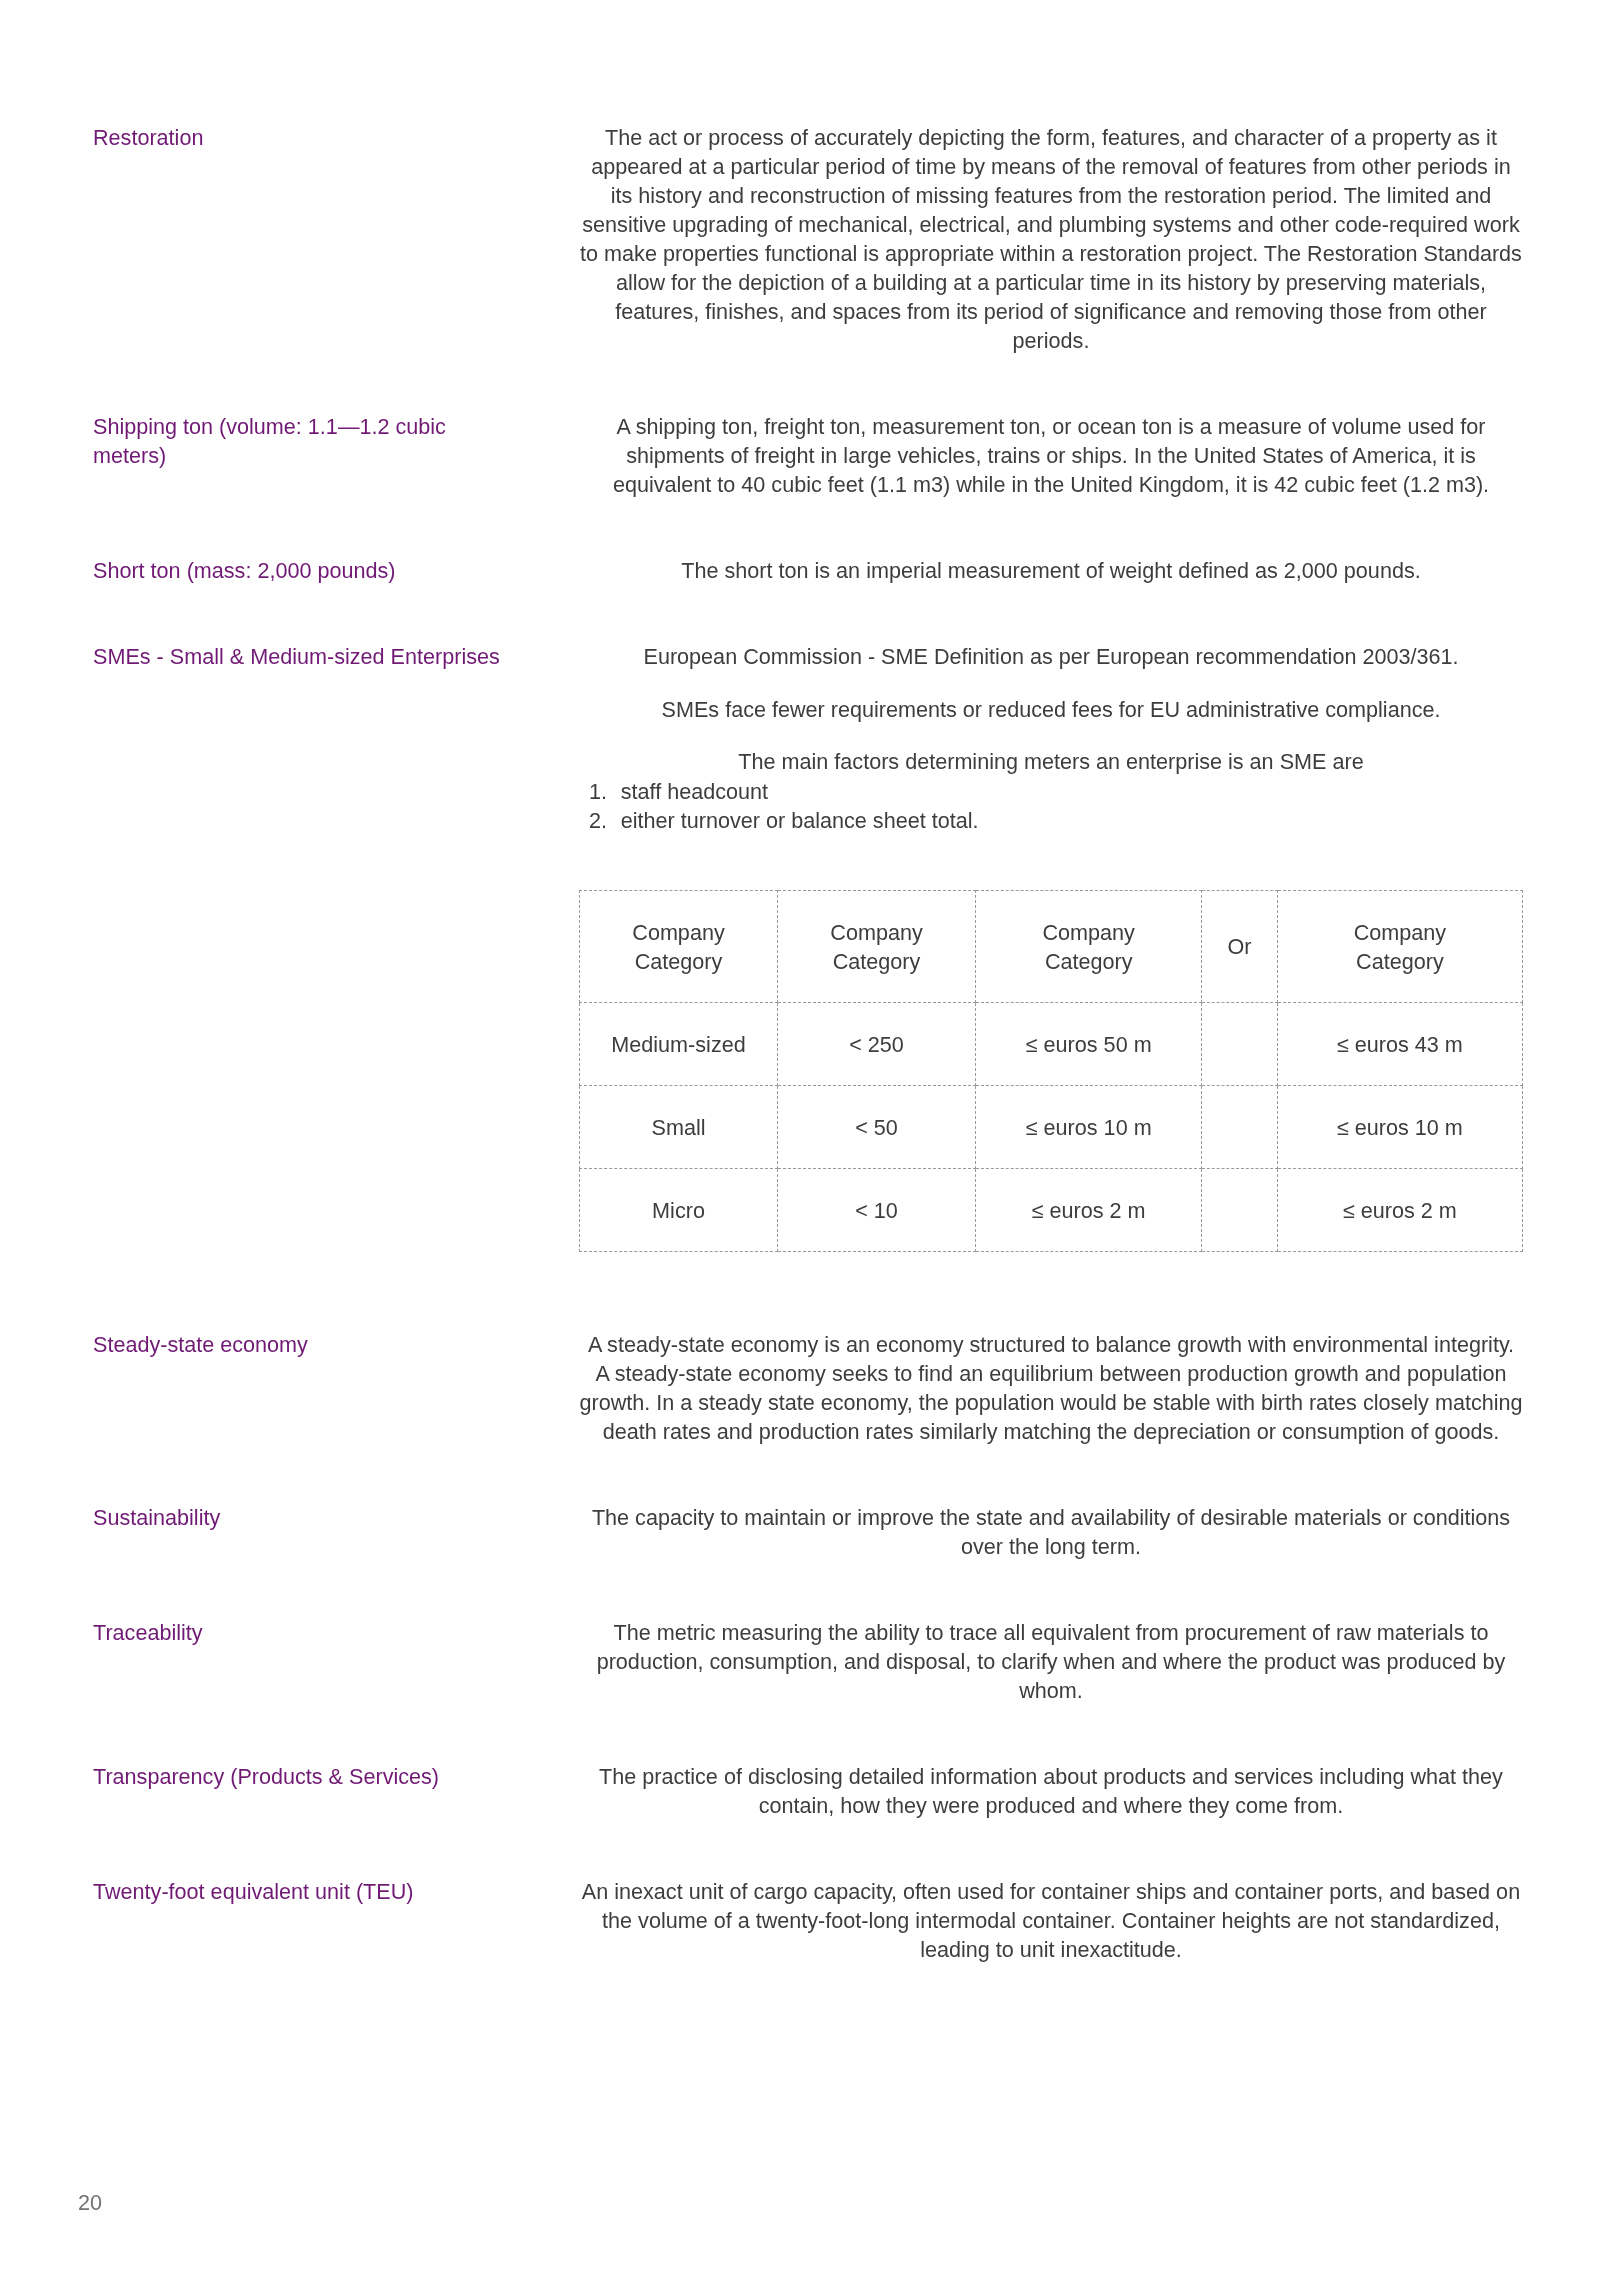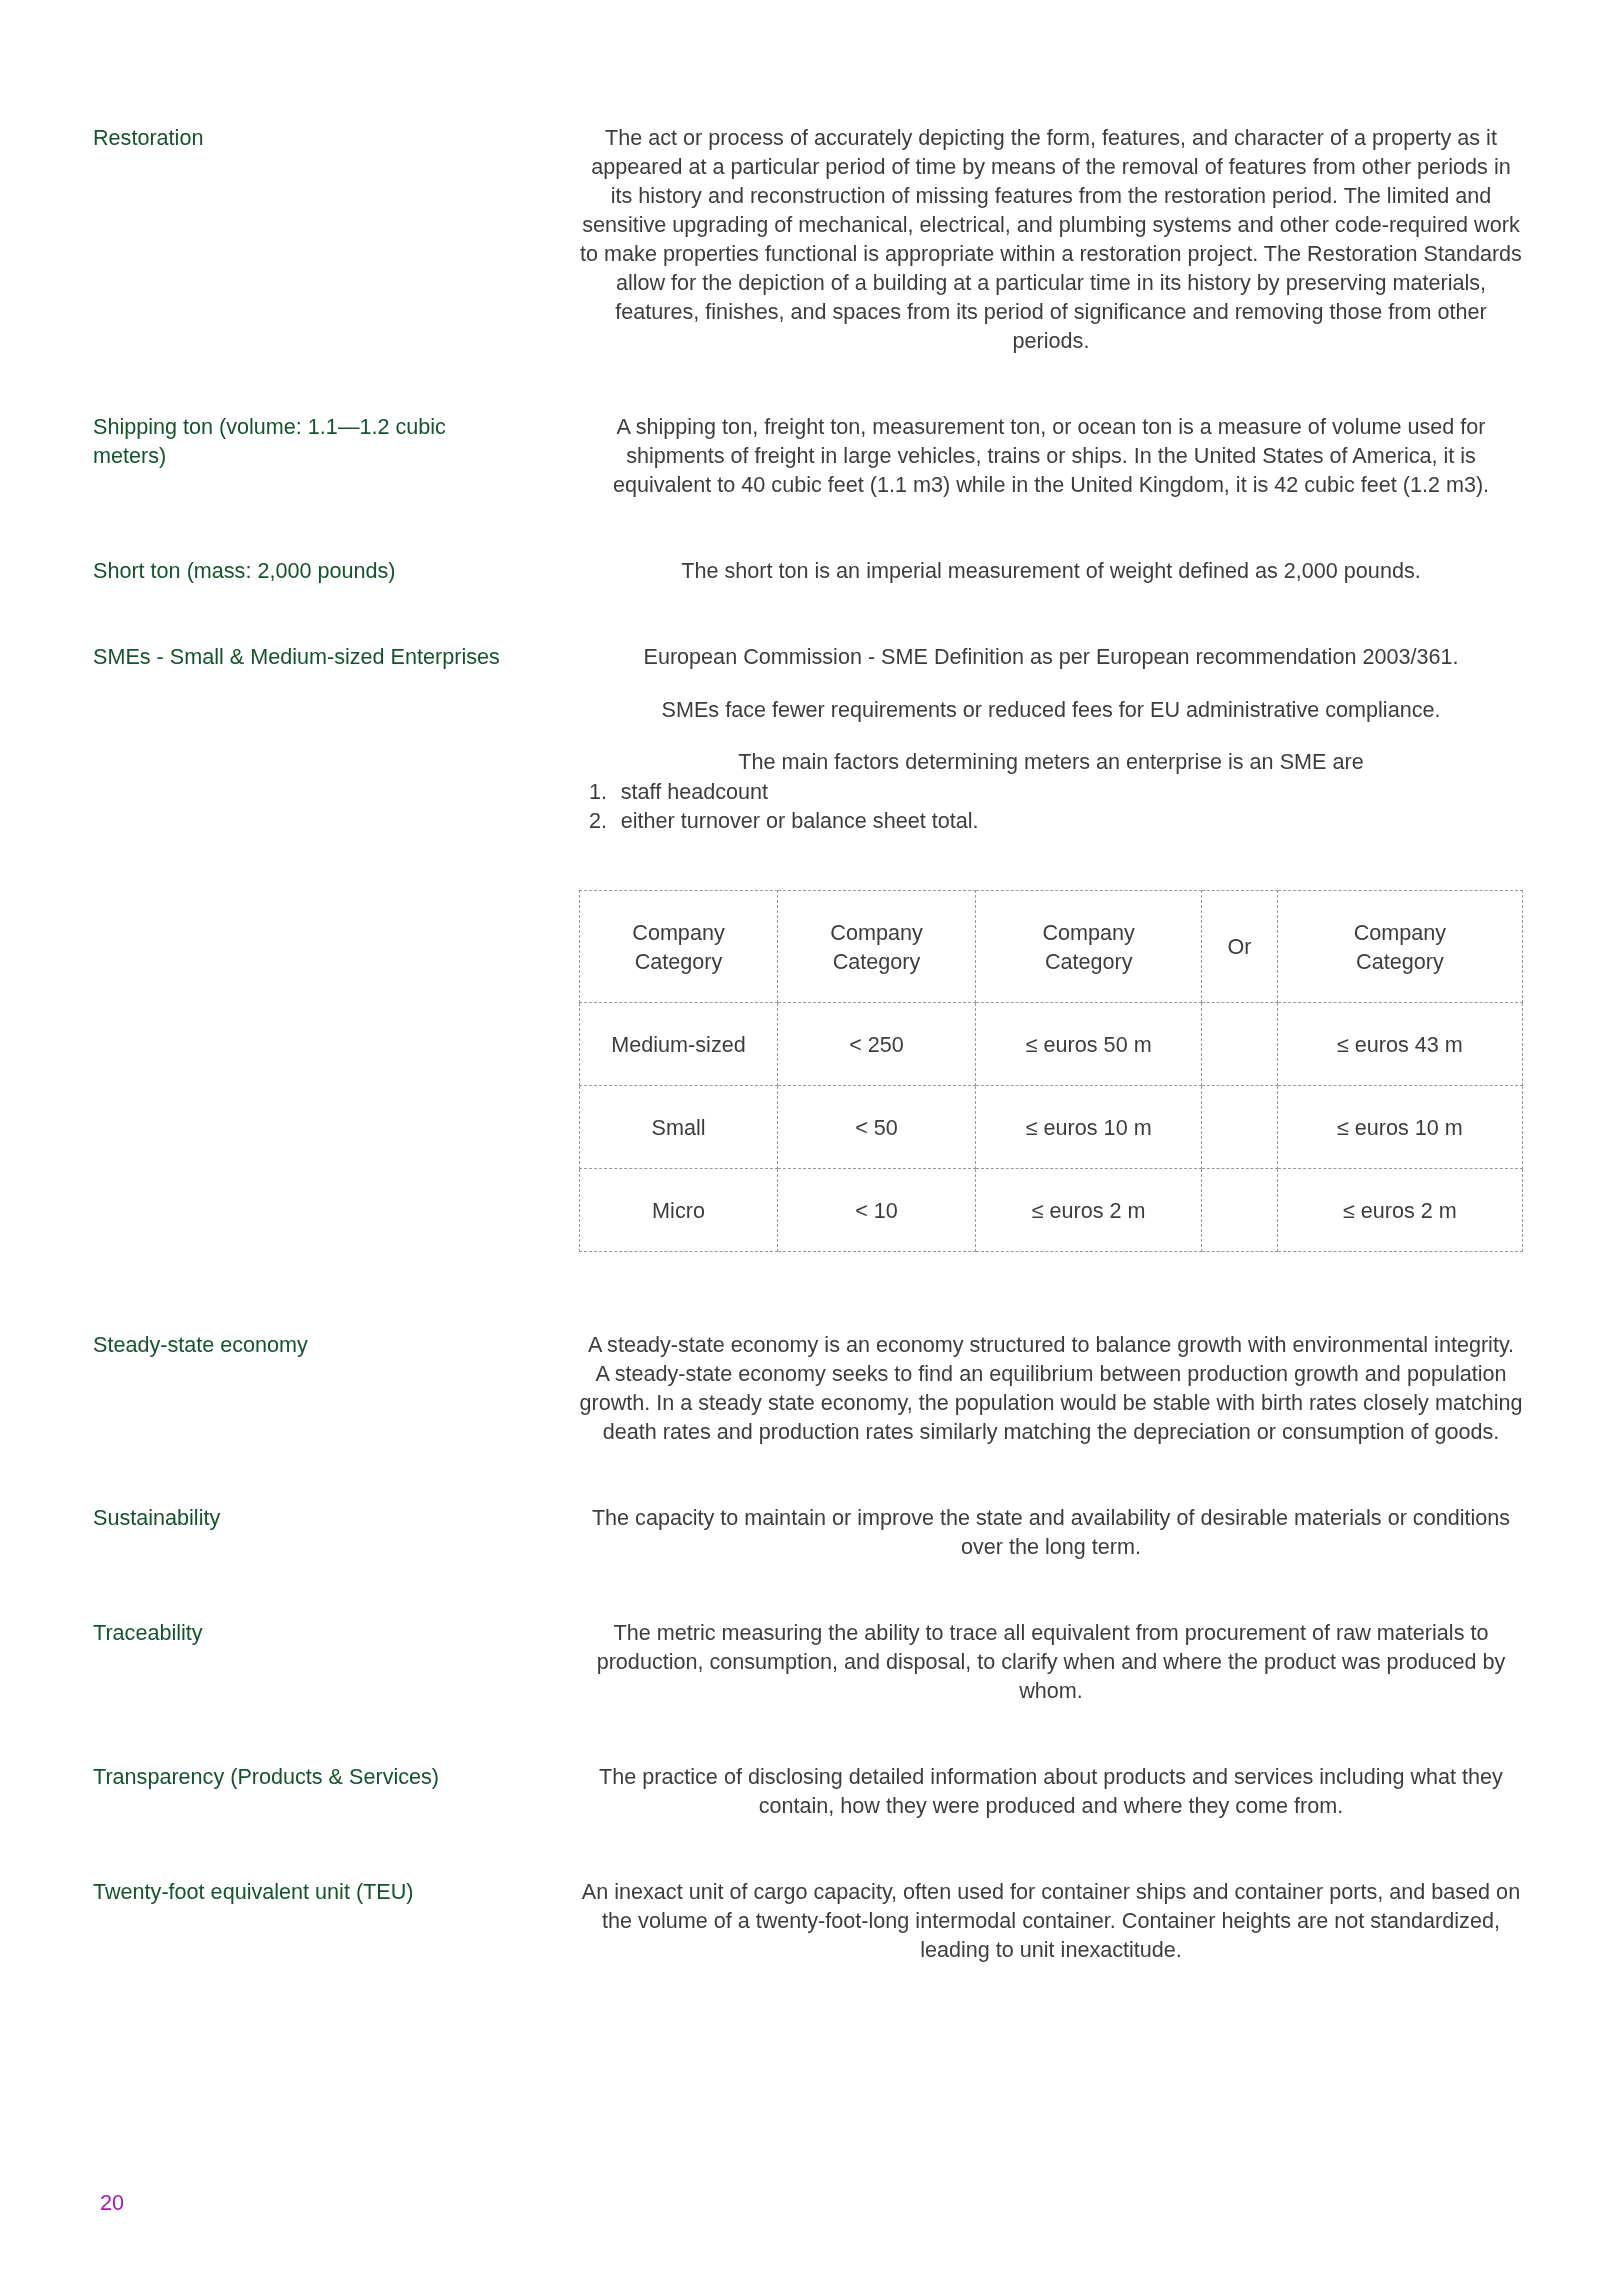--- a/index.html
+++ b/index.html
@@ -21,21 +21,21 @@
   }
   .entry {
     display: grid;
     grid-template-columns: 412px 1fr;
     column-gap: 74px;
     margin-bottom: 57px;
   }
   .term {
     font-size: 21.6px;
     line-height: 29px;
-    color: #14532d;
+    color: #701a75;
   }
   .definition p {
     margin: 0 0 23.5px 0;
     text-align: center;
   }
   .definition p:last-child {
     margin-bottom: 0;
   }
   ol.sme-list {
     margin: 1px;
@@ -68,24 +68,24 @@
   table.sme-table col.c2 { width: 21%; }
   table.sme-table col.c3 { width: 24%; }
   table.sme-table col.c4 { width: 8%;  }
   table.sme-table col.c5 { width: 26%; }
   .header-two-line {
     display: inline-block;
     max-width: 118px;
   }
   .page-number {
     position: absolute;
-    left: 100px;
+    left: 78px;
     top: 2188px;
     font-size: 21.6px;
-    color: #a21caf;
+    color: #737373;
   }
 </style>
 </head>
 <body>
 
 <div class="page">
 
   <div class="entry">
     <div class="term">Restoration</div>
     <div class="definition">

